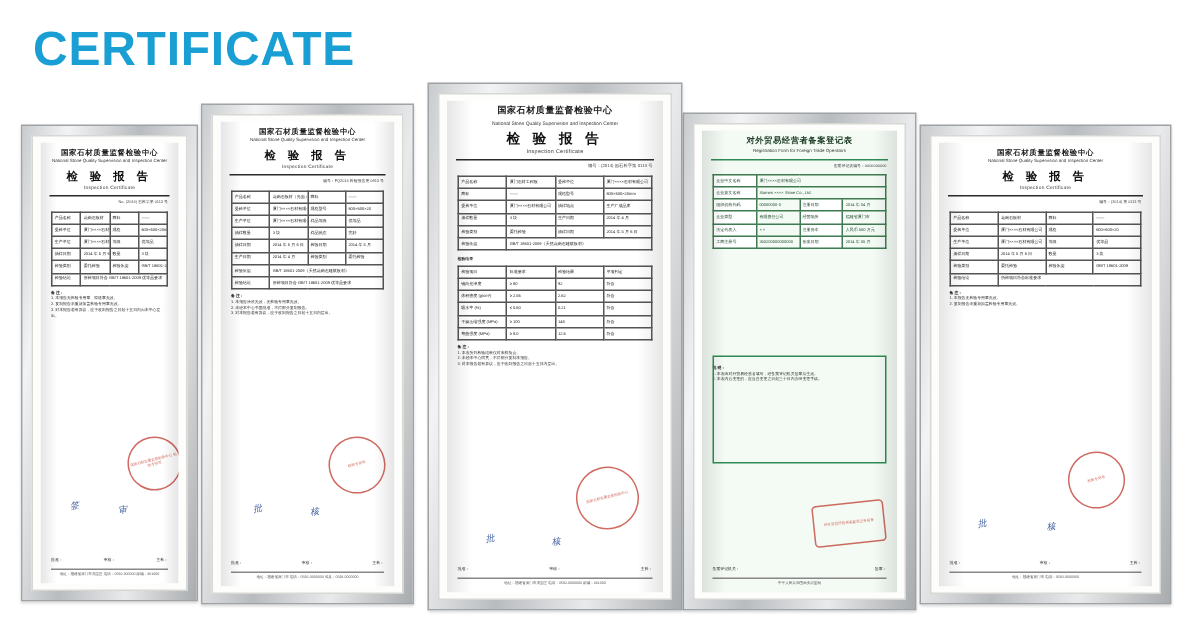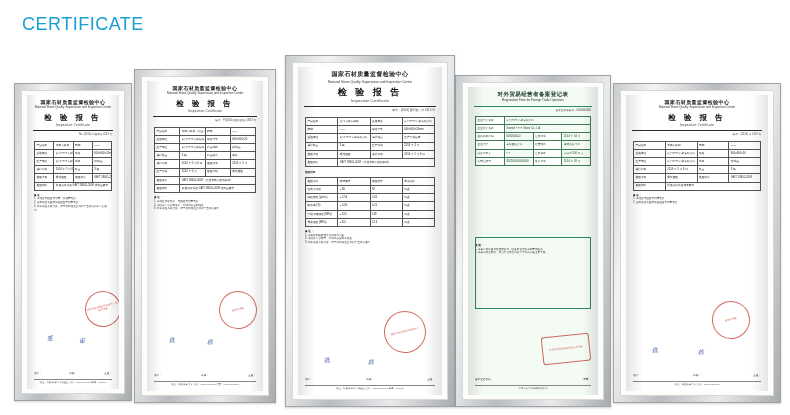--- a/index.html
+++ b/index.html
@@ -4,21 +4,21 @@
 <style>
   html,body{margin:0;padding:0;}
   body{
     width:790px;height:415px;overflow:hidden;background:#ffffff;
     font-family:"Liberation Sans", sans-serif;
   }
   .page{position:relative;width:790px;height:415px;background:#fff;}
 
   .title{
     position:absolute;left:22px;top:14px;
-    font-size:18px;font-weight:normal;letter-spacing:.5px;
+    font-size:32px;font-weight:bold;letter-spacing:.5px;
     color:#1a9fd4;
     font-family:"Liberation Sans", sans-serif;
     text-align:right;
   }
 
   .shelf{
     position:absolute;left:0;top:55px;width:790px;height:345px;
   }
 
   

